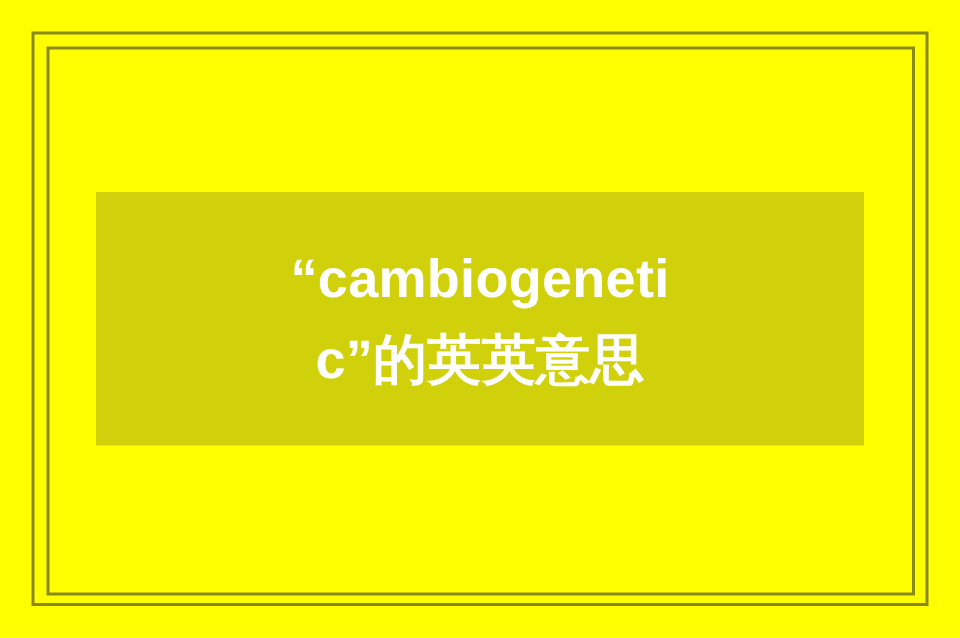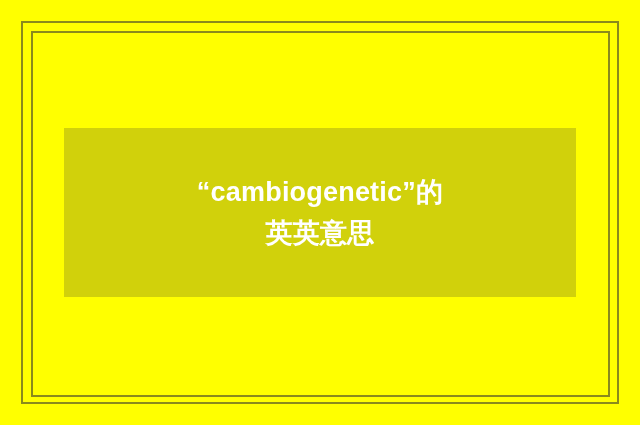--- a/index.html
+++ b/index.html
@@ -59,21 +59,21 @@
     display: flex;
     align-items: center;
     justify-content: center;
   }
 
   
   .title-text {
     width: 260px;
     margin: 0;
     color: #FFFFFF;
-    font-size: 27px;
+    font-size: 36px;
     font-weight: bold;
     line-height: 1.50;
     text-align: center;
     letter-spacing: 0.2px;
     word-break: break-all;
     overflow-wrap: anywhere;
   }
 </style>
 </head>
 <body>

